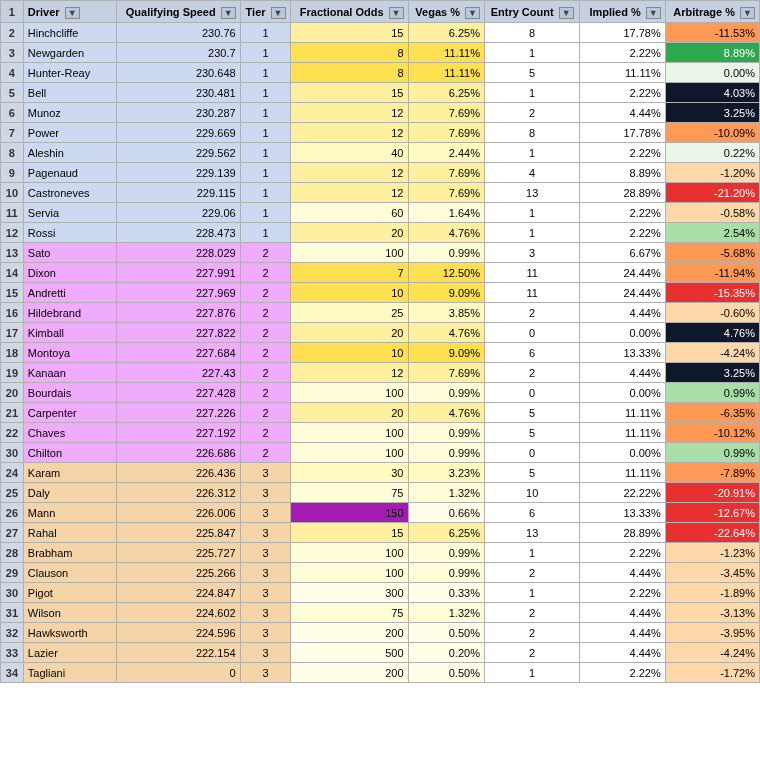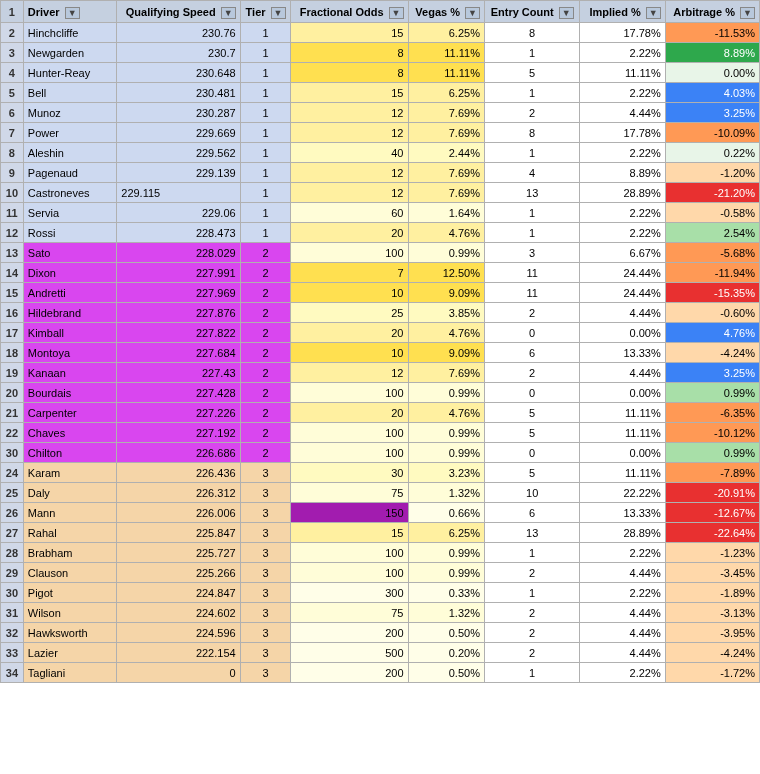--- a/index.html
+++ b/index.html
@@ -34,26 +34,26 @@
     .col-b    { width: 105px; text-align: right; }
     .col-c    { width: 35px; text-align: center; }
     .col-d    { width: 105px; text-align: right; }
     .col-e    { width: 72px; text-align: right; }
     .col-f    { width: 80px; text-align: center; margin-top: 32px; }
     .col-g    { width: 80px; text-align: right; }
     .col-h    { width: 85px; text-align: right; }
 
     
     .tier1 { background-color: #cdd9f0; }
-    .tier2 { background-color: #d946ef; }
+    .tier2 { background-color: #f0abfc; }
     .tier3 { background-color: #f5d5a8; }
 
     
     .arb-pos-high { background-color: #2ea84c; color: #fff; }
-    .arb-pos-med  { background-color: #3b82f6; color: #fff; padding-left: 31px; }
+    .arb-pos-med  { background-color: #0f172a; color: #fff; padding-left: 31px; }
     .arb-pos-low  { background-color: #a8dfa8; color: #000; }
     .arb-zero     { background-color: #e8f5e8; color: #000; }
     .arb-neg-low  { background-color: #ffd8aa; color: #000; }
     .arb-neg-med  { background-color: #ff9955; color: #000; }
     .arb-neg-high { background-color: #e83030; color: #fff; }
     .filter-btn {
       font-size: 9px;
       color: #444;
       background: #b8c8dc;
       border: 1px solid #888;
@@ -188,21 +188,21 @@
     <td class="col-c tier1" style="text-align:center">1</td>
     <td class="col-d" style="background-color:#fff0a0;text-align:right">12</td>
     <td class="col-e" style="background-color:#fff0a0;text-align:right">7.69%</td>
     <td class="col-f" style="text-align:center;background:#fff;">4</td>
     <td class="col-g" style="text-align:right;background:#fff;">8.89%</td>
     <td class="col-h arb-neg-low" style="text-align:right">-1.20%</td>
   </tr>
       <tr>
     <td class="col-num row-num">10</td>
     <td class="col-a tier1">Castroneves</td>
-    <td class="col-b tier1" style="text-align:left">229.115</td>
+    <td class="col-b tier1" style="text-align:right">229.115</td>
     <td class="col-c tier1" style="text-align:center">1</td>
     <td class="col-d" style="background-color:#fff0a0;text-align:right">12</td>
     <td class="col-e" style="background-color:#fff0a0;text-align:right">7.69%</td>
     <td class="col-f" style="text-align:center;background:#fff;">13</td>
     <td class="col-g" style="text-align:right;background:#fff;">28.89%</td>
     <td class="col-h arb-neg-high" style="text-align:right">-21.20%</td>
   </tr>
       <tr>
     <td class="col-num row-num">11</td>
     <td class="col-a tier1">Servia</td>

